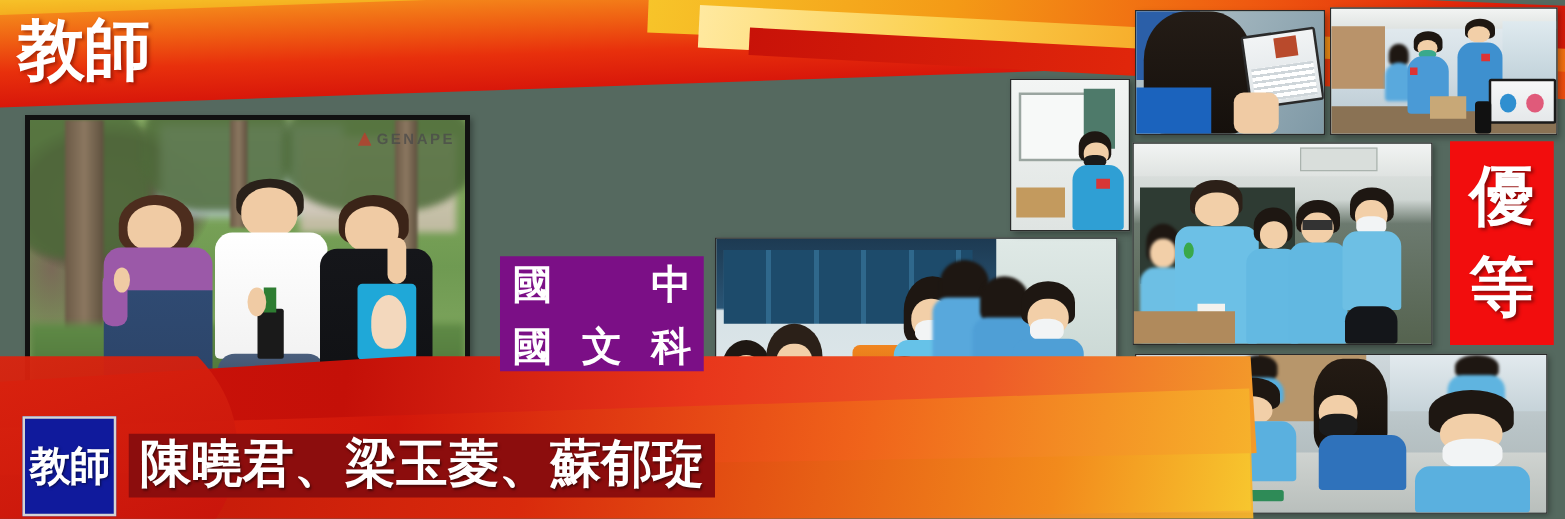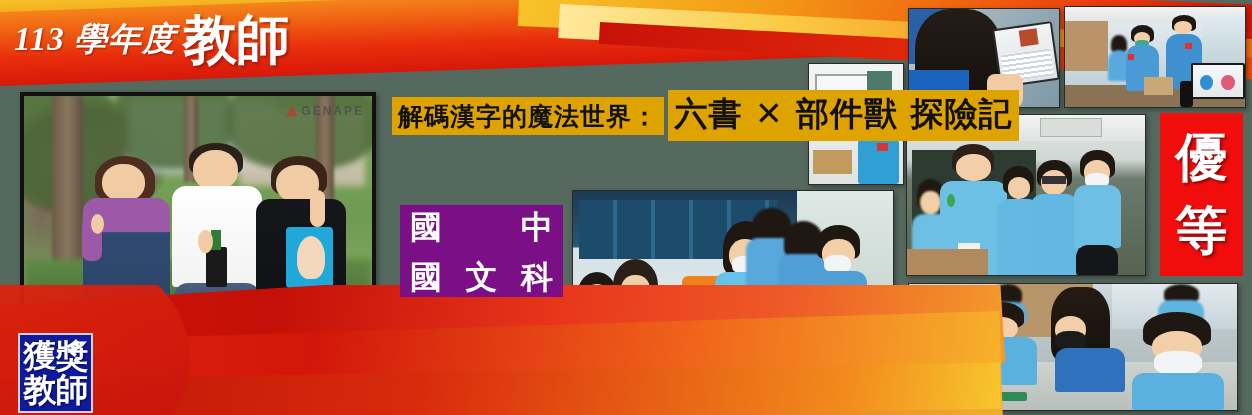--- a/index.html
+++ b/index.html
@@ -353,21 +353,20 @@
 
   <div class="ribbon-wrap">
     <div class="ribbon-a"></div>
     <div class="ribbon-b"></div>
     <div class="ribbon-c"></div>
     <div class="ribbon-d"></div>
     <div class="ribbon-e"></div>
   </div>
 
   <div class="title-row">
-    <span class="title-year">113 學年度</span>
     <span class="title-big">教師</span>
   </div>
 
   <div class="photo" id="teachers-photo">
     <div class="tp-bg"></div>
     <div class="tp-sky"></div>
     <div class="tp-bldg"></div>
     <div class="tp-tree" style="left:-6%;top:-8%;width:34%;height:60%;"></div>
     <div class="tp-tree" style="left:26%;top:-12%;width:34%;height:46%;"></div>
     <div class="tp-tree" style="left:58%;top:-10%;width:44%;height:44%;"></div>
@@ -402,24 +401,20 @@
       <div style="position:absolute;left:46%;top:52%;width:30%;height:28%;background:#f3d8bd;border-radius:50% 50% 40% 40%;"></div>
       <div class="arm" style="left:60%;top:22%;width:16%;height:24%;background:#f0cba4;border-radius:8px;"></div>
     </div>
 
     <div class="watermark">
       <span class="wm-mark"></span>
       <span>GENAPE</span>
     </div>
   </div>
 
-  <div id="subtitle-block">
-    <div class="sub-line sub-line1">解碼漢字的魔法世界：</div>
-    <div class="sub-line sub-line2">六書 ✕ 部件獸 探險記</div>
-  </div>
 
   <div id="subject-box">
     <div class="subj-top">
       <span>國</span>
       <span>中</span>
     </div>
     <div class="subj-bot">
       <span>國</span>
       <span>文</span>
       <span>科</span>
@@ -621,23 +616,25 @@
   </div>
 
   <div class="swoosh-wrap">
     <div class="sw1"></div>
     <div class="sw2"></div>
     <div class="sw3"></div>
     <div class="sw-left-arc"></div>
   </div>
 
   <div id="award-box">
-    <div class="award-l">獲獎</div>
     <div class="award-l">教師</div>
   </div>
 
+  <div id="names-bar">
+    <div class="names-text">陳曉君、梁玉菱、蘇郁琁</div>
+  </div>
 
   <div id="grade-badge">
     <div class="grade-ch">優</div>
     <div class="grade-ch">等</div>
   </div>
 
 </div>
 
 </body></html>

